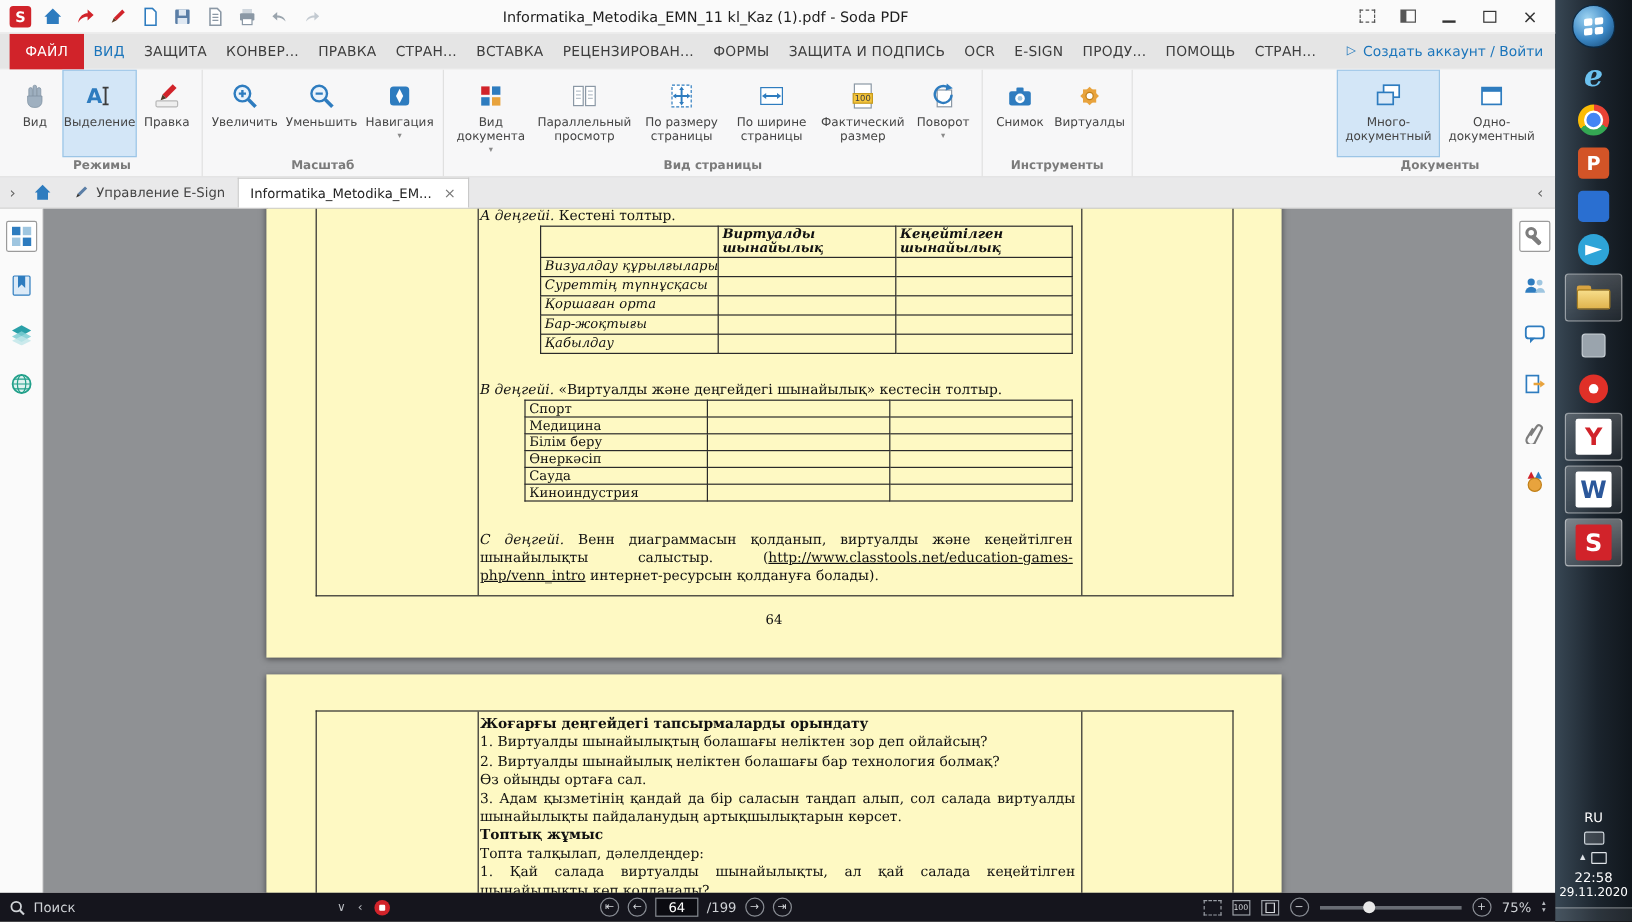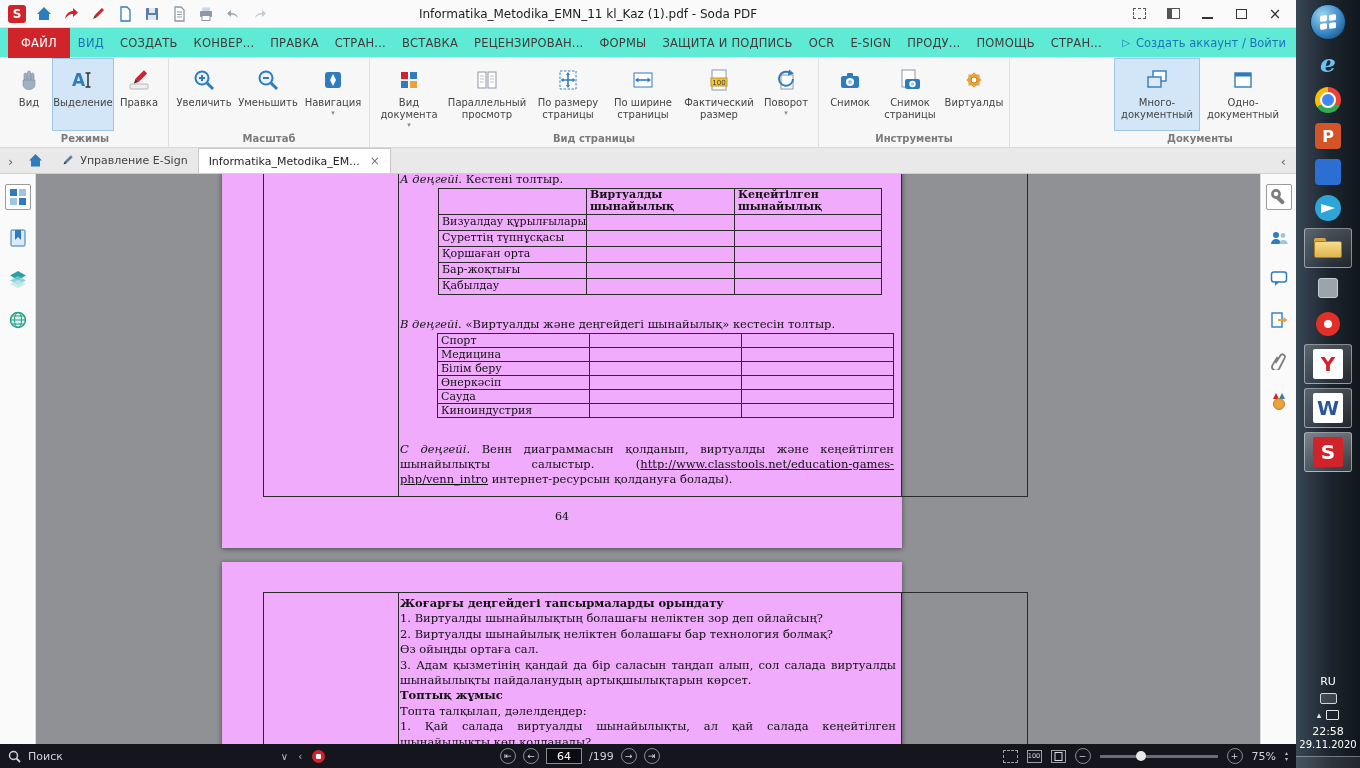--- a/index.html
+++ b/index.html
@@ -18,21 +18,21 @@
   .title-text { position:absolute; left:0; right:120px; text-align:center; font-size:12px; color:#1d1d1d; }
   .win-controls { margin-left:auto; display:flex; gap:20px; align-items:center; z-index:2; padding-right:6px; }
   .wc { width:14px; height:14px; display:flex; align-items:center; justify-content:center; color:#333; }
   .wc-min { width:11px; height:11px; border-bottom:2px solid #333; }
   .wc-max { width:11px; height:10px; border:1.5px solid #333; }
   .wc-close { font-size:15px; line-height:14px; }
   .wc-box { width:13px; height:11px; border:1.2px solid #555; }
   .wc-box2 { width:13px; height:11px; border:1.2px solid #555; border-left-width:5px; }
 
   
-  .menubar { height:30px; background:#5eead4; border-bottom:1px solid #ececec;
+  .menubar { height:30px; background:#e5e5e5; border-bottom:1px solid #ececec;
              display:flex; align-items:center; padding-left:8px; }
   .menu-item { font-size:11.5px; color:#3d3d3d; padding:0 8px; line-height:30px; white-space:nowrap;
                letter-spacing:.2px; }
   .menu-file { background:#d1232a; color:#fff; padding:0 13px; }
   .menu-active { color:#1b75bb; }
   .account { margin-left:auto; display:flex; align-items:center; gap:6px; color:#1b75bb;
              font-size:11.5px; padding-right:10px; white-space:nowrap; }
   .account .tri { font-size:10px; }
 
   
@@ -70,21 +70,21 @@
   
   .main { flex:1; min-height:0; display:flex; }
   .strip { width:36px; background:#fafafa; display:flex; flex-direction:column;
            align-items:center; padding-top:10px; gap:15px; }
   .strip-left { border-right:1px solid #ddd; }
   .strip-right { border-left:1px solid #ddd; }
   .strip-btn { width:26px; height:26px; display:flex; align-items:center; justify-content:center; }
   .strip-btn.boxed { border:1px solid #9b9b9b; background:#fff; border-radius:2px; }
 
   .doc-area { flex:1; background:#8f9194; position:relative; overflow:hidden; }
-  .page { position:absolute; left:186px; width:680px; background:#f0abfc;
+  .page { position:absolute; left:186px; width:846px; background:#fef9c3;
           box-shadow:0 1px 5px rgba(0,0,0,.5);
           font-family:"DejaVu Serif","Liberation Serif",serif; color:#111; }
   .page1 { top:-8px; height:382px; }
   .page2 { top:388px; height:310px; }
   .outer { position:absolute; border-left:1px solid #2b2b2b; border-right:1px solid #2b2b2b; }
   .o1 { left:41px; top:-2px; width:765px; height:333px; border-bottom:1px solid #2b2b2b; }
   .o2 { left:41px; top:30px; width:765px; height:280px; border-top:1px solid #2b2b2b; }
   .ivert { position:absolute; top:0; bottom:0; width:1px; background:#2b2b2b; }
   .iv1 { left:134px; } .iv2 { left:637px; }
 
@@ -262,21 +262,21 @@
         <span class="wc">
             <span class="wc-max"></span>
           </span>
         <span class="wc wc-close">×</span>
       </div>
     </div>
 
     <div class="menubar">
       <span class="menu-item menu-file">ФАЙЛ</span>
       <span class="menu-item menu-active">ВИД</span>
-      <span class="menu-item">СОЗДАТЬ</span>
+      <span class="menu-item">ЗАЩИТА</span>
       <span class="menu-item">КОНВЕР...</span>
       <span class="menu-item">ПРАВКА</span>
       <span class="menu-item">СТРАН...</span>
       <span class="menu-item">ВСТАВКА</span>
       <span class="menu-item">РЕЦЕНЗИРОВАН...</span>
       <span class="menu-item">ФОРМЫ</span>
       <span class="menu-item">ЗАЩИТА И ПОДПИСЬ</span>
       <span class="menu-item">OCR</span>
       <span class="menu-item">E-SIGN</span>
       <span class="menu-item">ПРОДУ...</span>
@@ -450,31 +450,20 @@
             <span class="ricon">
               <svg class="icon-svg" width="24" height="24">
                   <rect x="3" y="8" width="18" height="12" rx="2" fill="#2e7cbf"></rect>
                   <rect x="9" y="5" width="6" height="4" rx="1" fill="#2e7cbf"></rect>
                   <circle cx="12" cy="14" r="4" fill="#fff"></circle>
                   <circle cx="12" cy="14" r="2" fill="#9fc6e0"></circle>
                 </svg>
             </span>
             <span class="rlabel">Снимок</span>
           </div>
-          <div class="rbtn b-pagesnap">
-            <span class="ricon">
-              <svg class="icon-svg" width="24" height="24">
-                  <rect x="4" y="2" width="13" height="17" fill="#fff" stroke="#8b98a5"></rect>
-                  <rect x="7" y="11" width="15" height="10" rx="2" fill="#2e7cbf"></rect>
-                  <circle cx="14.5" cy="16" r="3.2" fill="#fff"></circle>
-                  <circle cx="14.5" cy="16" r="1.6" fill="#9fc6e0"></circle>
-                </svg>
-            </span>
-            <span class="rlabel">Снимок страницы</span>
-          </div>
           <div class="rbtn b-settings">
             <span class="ricon">
               <svg class="icon-svg" width="24" height="24">
                   <g fill="#e8a33d">
                     <rect x="6.5" y="6.5" width="11" height="11"></rect>
                     <rect x="6.5" y="6.5" width="11" height="11" transform="rotate(45 12 12)"></rect>
                   </g>
                   <circle cx="12" cy="12" r="3" fill="#fff" stroke="#c07f17"></circle>
                 </svg>
             </span>
@@ -571,21 +560,21 @@
           <div class="outer o1">
             <span class="ivert iv1"></span>
               <span class="ivert iv2"></span>
           </div>
 
           <div class="doc-line" style="left:178px; top:6px;">
             <span class="lvl">А деңгейі.</span>
             <span>Кестені толтыр.</span>
           </div>
 
-          <table class="doctable ta" style="left:216px; top:22px; width:443px;">
+          <table class="doctable ta" style="left:228px; top:22px; width:443px;font-style:italic;">
             <colgroup>
                 <col style="width:148px">
                 <col style="width:148px">
                 <col style="width:147px">
               </colgroup>
             <tbody>
                 <tr>
               <th></th>
               <th>Виртуалды шынайылық</th>
               <th>Кеңейтілген шынайылық</th>

